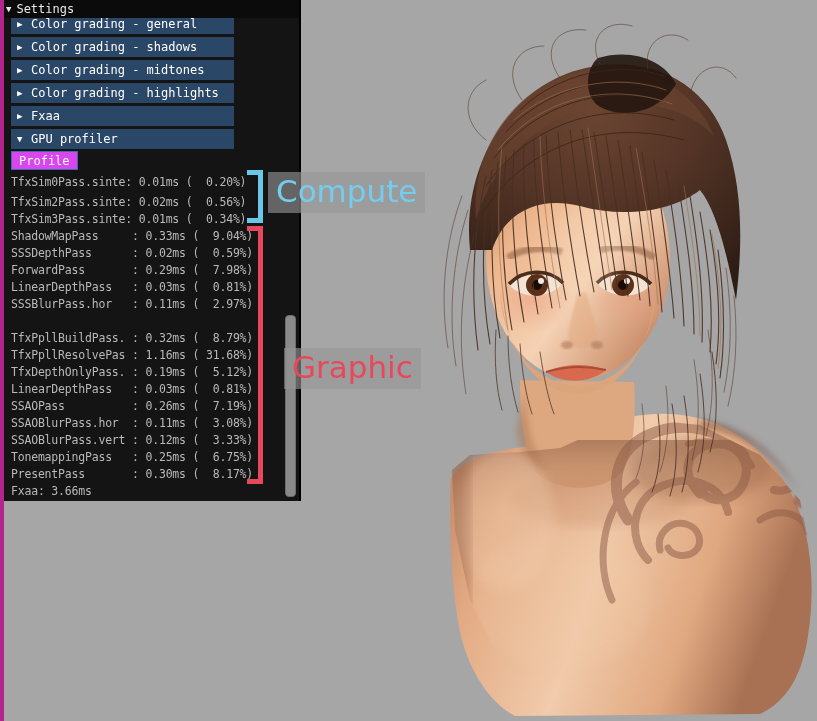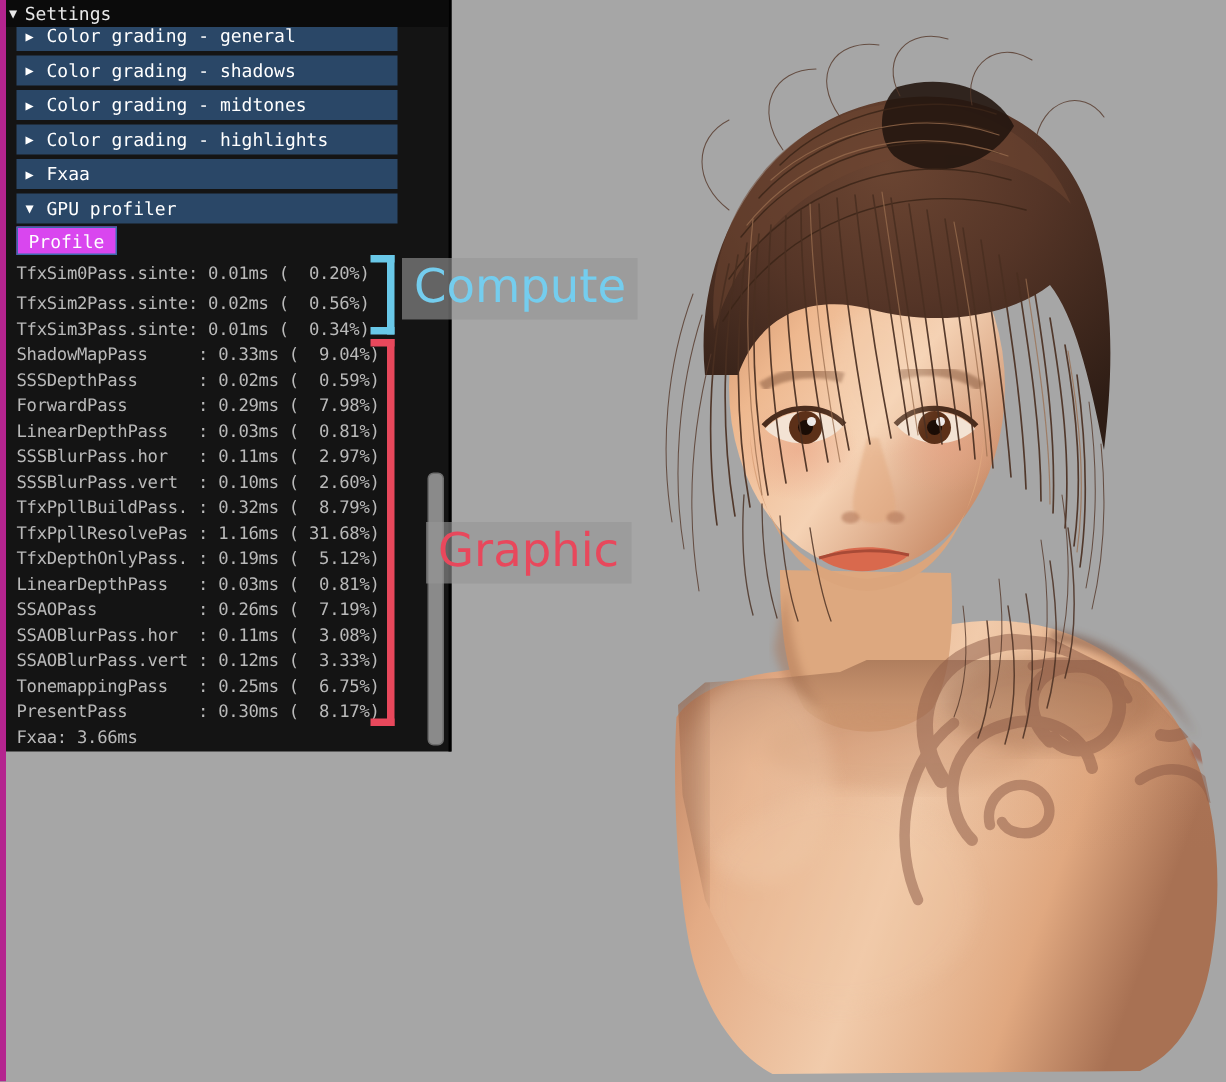--- a/index.html
+++ b/index.html
@@ -21,21 +21,21 @@
     border-right:2px solid #000;
     box-sizing:border-box;
   }
   #titlebar{
     height:18px;line-height:18px;background:#0b0b0b;color:#e8e8e8;
     font-size:12px;padding-left:6px;letter-spacing:0px;white-space:nowrap;
   }
   #titlebar .tri{display:inline-block;font-size:9px;margin-right:5px;vertical-align:1px;}
   #panel-body{position:absolute;left:4px;top:18px;width:289px;bottom:4px;overflow:hidden;}
   .coll-row{
-    position:absolute;left:7px;width:254px;height:20px;line-height:20px;
+    position:absolute;left:7px;width:223px;height:20px;line-height:20px;
     background:#2a4767;color:#ffffff;font-size:12px;white-space:nowrap;
     box-sizing:border-box;padding-left:6px;
   }
   .coll-row .tri{display:inline-block;width:14px;font-size:9px;color:#ffffff;vertical-align:1px;}
   #profile-btn{
     position:absolute;left:7px;top:133px;height:19px;line-height:19px;
     background:#d946ef;color:#ffffff;font-size:12px;padding:0 7px;white-space:nowrap;
     box-sizing:border-box;border:1px solid #3b6bab;
   }
   .prof-line{
@@ -316,21 +316,20 @@
     <div id="profile-btn">Profile</div>
 
     <div class="prof-line" style="top:156px">TfxSim0Pass.sinte: 0.01ms (  0.20%)</div>
     <div class="prof-line" style="top:176px">TfxSim2Pass.sinte: 0.02ms (  0.56%)</div>
     <div class="prof-line" style="top:193px">TfxSim3Pass.sinte: 0.01ms (  0.34%)</div>
     <div class="prof-line" style="top:210px">ShadowMapPass     : 0.33ms (  9.04%)</div>
     <div class="prof-line" style="top:227px">SSSDepthPass      : 0.02ms (  0.59%)</div>
     <div class="prof-line" style="top:244px">ForwardPass       : 0.29ms (  7.98%)</div>
     <div class="prof-line" style="top:261px">LinearDepthPass   : 0.03ms (  0.81%)</div>
     <div class="prof-line" style="top:278px">SSSBlurPass.hor   : 0.11ms (  2.97%)</div>
-    <div class="prof-line" style="top:295px">SSSBlurPass.vert  : 0.10ms (  2.60%)</div>
     <div class="prof-line" style="top:312px">TfxPpllBuildPass. : 0.32ms (  8.79%)</div>
     <div class="prof-line" style="top:329px">TfxPpllResolvePas : 1.16ms ( 31.68%)</div>
     <div class="prof-line" style="top:346px">TfxDepthOnlyPass. : 0.19ms (  5.12%)</div>
     <div class="prof-line" style="top:363px">LinearDepthPass   : 0.03ms (  0.81%)</div>
     <div class="prof-line" style="top:380px">SSAOPass          : 0.26ms (  7.19%)</div>
     <div class="prof-line" style="top:397px">SSAOBlurPass.hor  : 0.11ms (  3.08%)</div>
     <div class="prof-line" style="top:414px">SSAOBlurPass.vert : 0.12ms (  3.33%)</div>
     <div class="prof-line" style="top:431px">TonemappingPass   : 0.25ms (  6.75%)</div>
     <div class="prof-line" style="top:448px">PresentPass       : 0.30ms (  8.17%)</div>
     <div class="prof-line" style="top:465px">Fxaa: 3.66ms</div>

